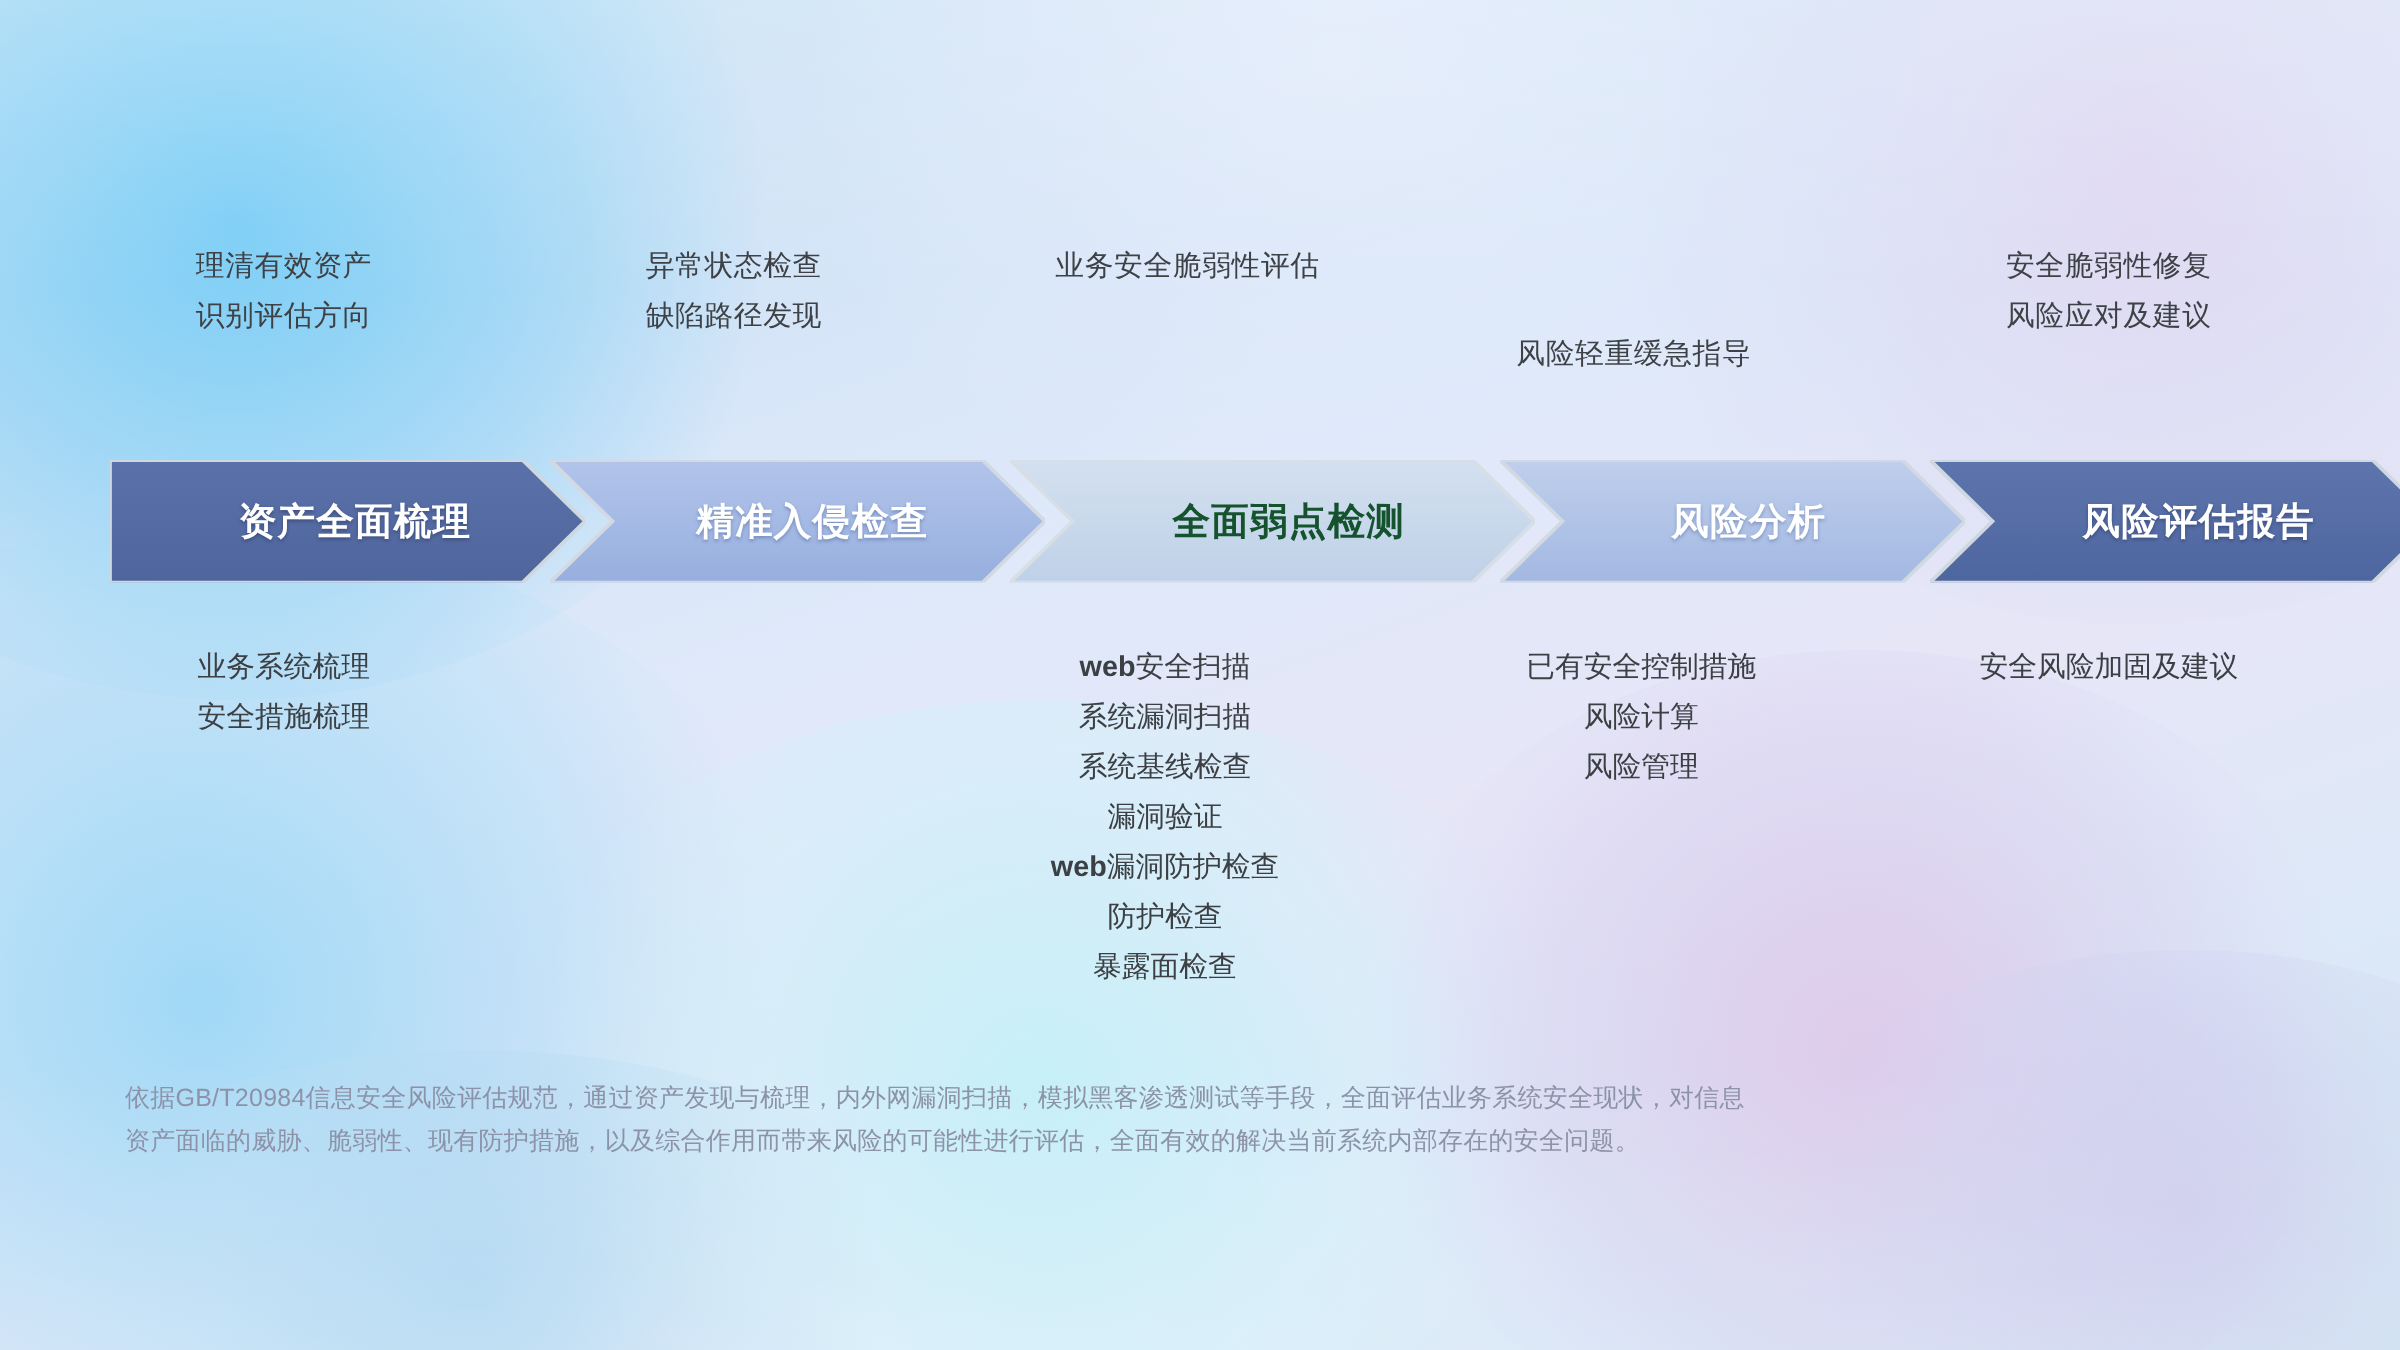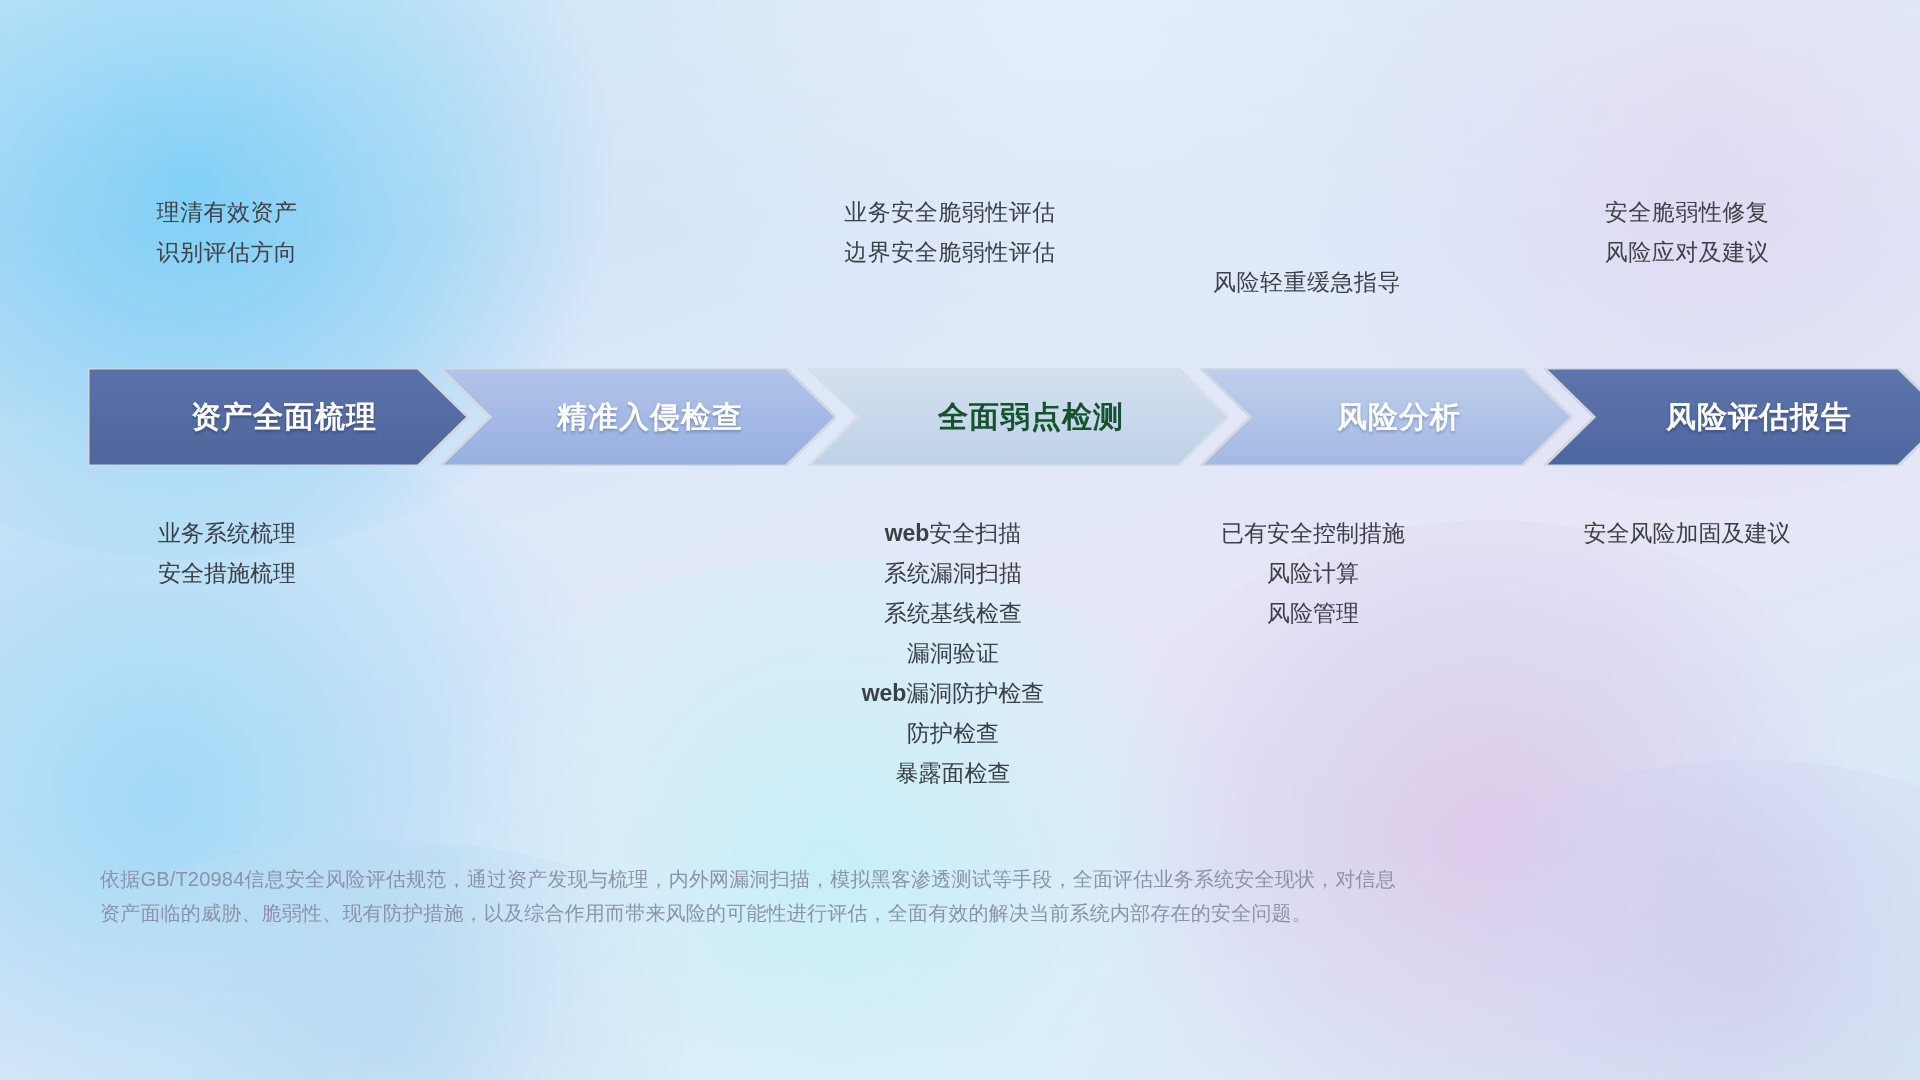--- a/index.html
+++ b/index.html
@@ -101,23 +101,26 @@
   <div class="bl" id="b8"></div>
   <div id="vig"></div>
 </div>
 
 <div id="content">
 
   <div class="top-caption" style="left:227px;top:192px;">
     <div>理清有效资产</div>
     <div>识别评估方向</div>
   </div>
+  <div class="top-caption" style="left:587px;top:192px;">
+    <div>异常状态检查</div>
+    <div>缺陷路径发现</div>
+  </div>
   <div class="top-caption" style="left:950px;top:192px;">
     <div>业务安全脆弱性评估</div>
-    <div>边界安全脆弱性评估</div>
   </div>
   <div class="top-caption" style="left:1307px;top:262px;">
     <div>风险轻重缓急指导</div>
   </div>
   <div class="top-caption" style="left:1687px;top:192px;">
     <div>安全脆弱性修复</div>
     <div>风险应对及建议</div>
   </div>
 
   <div id="band">
@@ -202,21 +205,21 @@
       <div class="lbl" style="color:#ffffff;text-shadow:0 2px 3px rgba(30,45,80,.45);margin-left:26px;">风险评估报告</div>
     </div>
   </div>
 
   <div class="bot-list" style="left:227px;top:513px;">
     <div><span>业务系统梳理</span></div>
     <div><span>安全措施梳理</span></div>
   </div>
 
 
-  <div class="bot-list" style="left:932px;top:513px;margin-left:21px;">
+  <div class="bot-list" style="left:932px;top:513px;">
     <div><span class="lat">web</span><span>安全扫描</span></div>
     <div><span>系统漏洞扫描</span></div>
     <div><span>系统基线检查</span></div>
     <div><span>漏洞验证</span></div>
     <div><span class="lat">web</span><span>漏洞防护检查</span></div>
     <div><span>防护检查</span></div>
     <div><span>暴露面检查</span></div>
   </div>
 
   <div class="bot-list" style="left:1313px;top:513px;">

